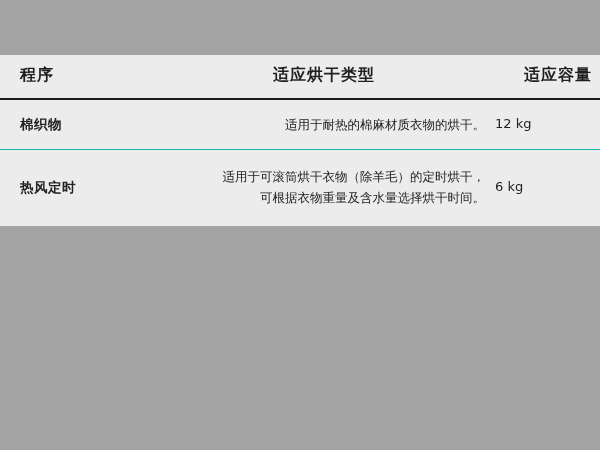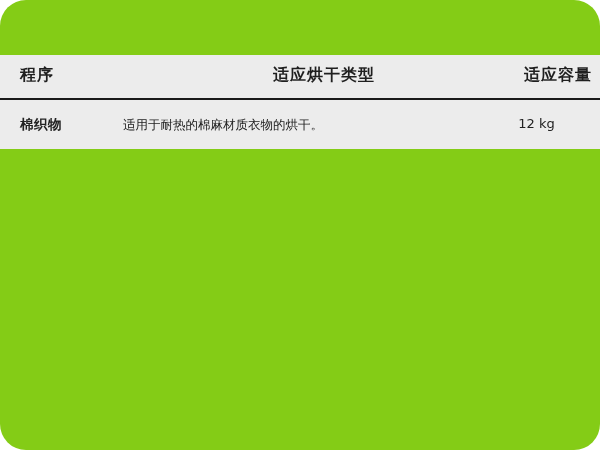--- a/index.html
+++ b/index.html
@@ -10,22 +10,21 @@
     width: 600px;
     height: 450px;
     background: #ffffff;
     font-family: "DejaVu Sans", "Liberation Sans", sans-serif;
     overflow: hidden;
   }
   .page {
     position: relative;
     width: 600px;
     height: 450px;
-    background: #84cc16;
-    border-radius: 26px;
+    background: #a3a3a3;
   }
   .table-wrap {
     position: absolute;
     left: 0;
     top: 55px;
     width: 600px;
     background: #ececec;
   }
   table.spec {
     width: 600px;
@@ -79,23 +78,24 @@
     white-space: nowrap;
     letter-spacing: 0.5px;
   }
   td.desc {
     padding-left: 18px;
     padding-right: 10px;
     text-align: left;
   }
   td.desc .line {
     display: block;
+    text-align: right;
   }
   td.capacity {
-    text-align: center;
+    text-align: left;
     padding-right: 22px;
     font-size: 13px;
     white-space: nowrap;
   }
   .tall td {
     padding-top: 16px;
     padding-bottom: 18px;
   }
 </style>
 </head>
@@ -117,16 +117,24 @@
         </tr>
       </thead>
       <tbody>
         <tr>
           <td class="program">棉织物</td>
           <td class="desc">
             <span class="line">适用于耐热的棉麻材质衣物的烘干。</span>
           </td>
           <td class="capacity">12 kg</td>
         </tr>
+        <tr class="tall">
+          <td class="program">热风定时</td>
+          <td class="desc">
+            <span class="line">适用于可滚筒烘干衣物（除羊毛）的定时烘干，</span>
+            <span class="line">可根据衣物重量及含水量选择烘干时间。</span>
+          </td>
+          <td class="capacity">6 kg</td>
+        </tr>
       </tbody>
     </table>
   </div>
 </div>
 
 </body></html>

